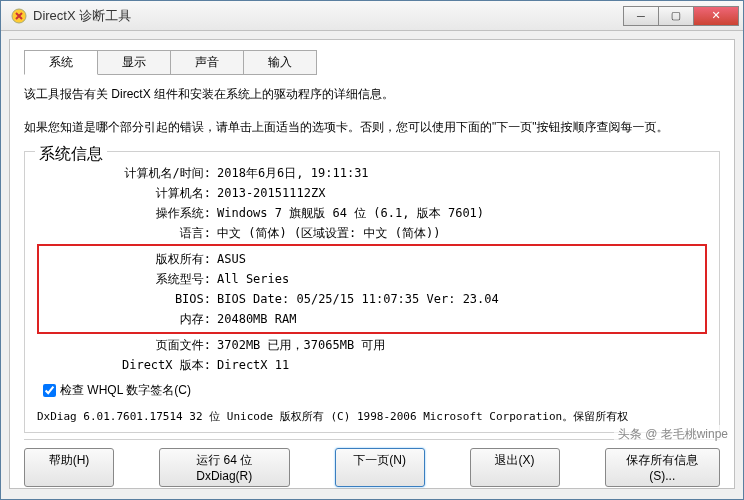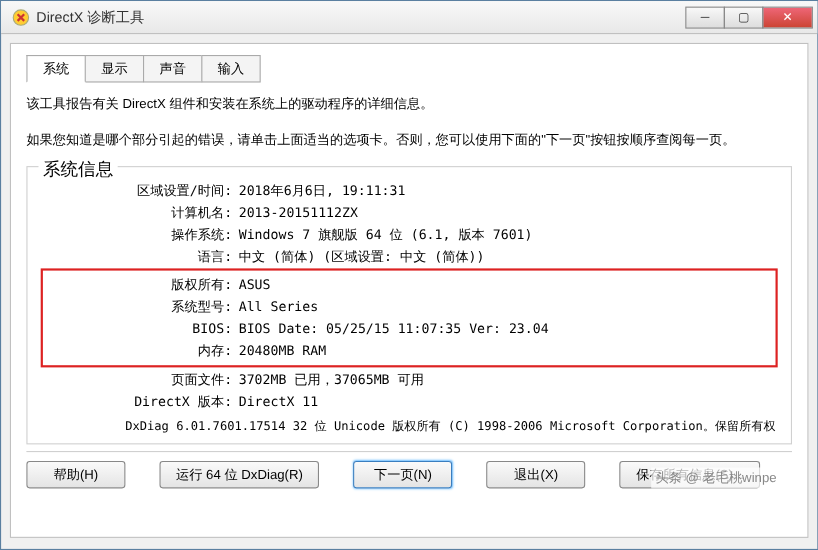--- a/index.html
+++ b/index.html
@@ -12,44 +12,44 @@
 .titlebar .title { flex: 1; font-size: 13px; color: #333; }
 .winbtns { display: flex; gap: 0; }
 .winbtn { width: 36px; height: 20px; border: 1px solid #888; background: linear-gradient(to bottom, #f8f8f8, #ddd); display: flex; align-items: center; justify-content: center; font-size: 11px; margin-left: -1px; }
 .winbtn.min, .winbtn.max { color: #333; }
 .winbtn.close { background: linear-gradient(to bottom, #e67, #c43); color: #fff; width: 46px; }
 
 .client { padding: 8px; }
 .panel { background: #fff; border: 1px solid #c0c0c0; padding: 10px 14px 8px 14px; height: 450px; position: relative; }
 
 .tabs { display: flex; margin-bottom: 10px; }
-.tab { padding: 3px 14px; border: 1px solid #aaa; background: #f4f4f4; font-size: 12px; margin-right: -1px; cursor: default; }
+.tab { padding: 3px 24px; border: 1px solid #aaa; background: #f4f4f4; font-size: 12px; margin-right: -1px; cursor: default; }
 .tab.active { background: #fff; border-bottom: 1px solid #fff; position: relative; z-index: 1; }
 
 .intro p { margin: 6px 0 14px 0; line-height: 1.6; font-size: 12px; }
 
 .group { border: 1px solid #d0d0d0; padding: 10px 12px 8px 12px; margin-bottom: 6px; position: relative; }
 .group-title { position: absolute; top: -8px; left: 10px; background: #fff; padding: 0 4px; font-size: 16px; }
 
 .info-rows { font-family: 'SimSun', monospace; font-size: 12px; }
 .info-row { display: flex; margin: 2px 0; line-height: 1.5; }
 .info-label { width: 180px; text-align: right; padding-right: 6px; white-space: nowrap; }
 .info-value { flex: 1; }
 .redbox { border: 2px solid #d22; padding: 2px 6px; margin: 2px 0; }
 
 .chk { margin: 8px 0 6px 6px; display: flex; align-items: center; gap: 4px; }
 .chk input { width: 13px; height: 13px; }
 
-.copyright { text-align: right; font-size: 11px; font-family: 'SimSun', monospace; padding: 4px 2px 0 0; }
+.copyright { text-align: left; font-size: 11px; font-family: 'SimSun', monospace; padding: 4px 2px 0 0; }
 
-.buttonbar { display: flex; justify-content: flex-start; gap: 31px; padding: 8px 0 0 0; border-top: 1px solid #d0d0d0; margin-top: 4px; }
+.buttonbar { display: flex; justify-content: center; gap: 45px; padding: 8px 0 0 0; border-top: 1px solid #d0d0d0; margin-top: 4px; }
 .btn { padding: 3px 14px; border: 1px solid #888; background: linear-gradient(to bottom, #fafafa, #e4e4e4); border-radius: 3px; font-size: 12px; min-width: 90px; text-align: center; cursor: default; }
 .btn.primary { border: 1px solid #3a7ebf; box-shadow: 0 0 2px #6bf; }
 
-.watermark { position: absolute; right: 24px; bottom: 44px; font-size: 12px; color: #888; background: rgba(255,255,255,0.7); padding: 1px 4px; }
+.watermark { position: absolute; right: 2px; bottom: 44px; font-size: 12px; color: #888; background: rgba(255,255,255,0.7); padding: 1px 4px; }
 </style>
 </head>
 <body>
 
 <div class="window">
   <div class="titlebar">
     <span class="icon">
       <svg viewBox="0 0 16 16" width="16" height="16">
           <circle cx="8" cy="8" r="7" fill="#ffcc33" stroke="#aa7" stroke-width="1"></circle>
           <path d="M5 5 L11 11 M11 5 L5 11" stroke="#c33" stroke-width="2"></path>
@@ -75,21 +75,21 @@
 
       <div class="intro">
         <p>该工具报告有关 DirectX 组件和安装在系统上的驱动程序的详细信息。</p>
         <p>如果您知道是哪个部分引起的错误，请单击上面适当的选项卡。否则，您可以使用下面的"下一页"按钮按顺序查阅每一页。</p>
       </div>
 
       <div class="group">
         <div class="group-title">系统信息</div>
         <div class="info-rows">
           <div class="info-row">
-            <div class="info-label">区域设置/时间:</div>
+            <div class="info-label">计算机名/时间:</div>
             <div class="info-value">2018年6月6日, 19:11:31</div>
           </div>
           <div class="info-row">
             <div class="info-label">计算机名:</div>
             <div class="info-value">2013-20151112ZX</div>
           </div>
           <div class="info-row">
             <div class="info-label">操作系统:</div>
             <div class="info-value">Windows 7 旗舰版 64 位 (6.1, 版本 7601)</div>
           </div>
@@ -120,20 +120,24 @@
           <div class="info-row">
             <div class="info-label">页面文件:</div>
             <div class="info-value">3702MB 已用，37065MB 可用</div>
           </div>
           <div class="info-row">
             <div class="info-label">DirectX 版本:</div>
             <div class="info-value">DirectX 11</div>
           </div>
         </div>
 
+        <label class="chk">
+          <input type="checkbox" checked="" style="">
+          <span>检查 WHQL 数字签名(C)</span>
+        </label>
 
         <div class="copyright">DxDiag 6.01.7601.17514 32 位 Unicode 版权所有 (C) 1998-2006 Microsoft Corporation。保留所有权</div>
       </div>
 
       <div class="buttonbar">
         <div class="btn">帮助(H)</div>
         <div class="btn">运行 64 位 DxDiag(R)</div>
         <div class="btn primary">下一页(N)</div>
         <div class="btn">退出(X)</div>
         <div class="btn">保存所有信息(S)...</div>

